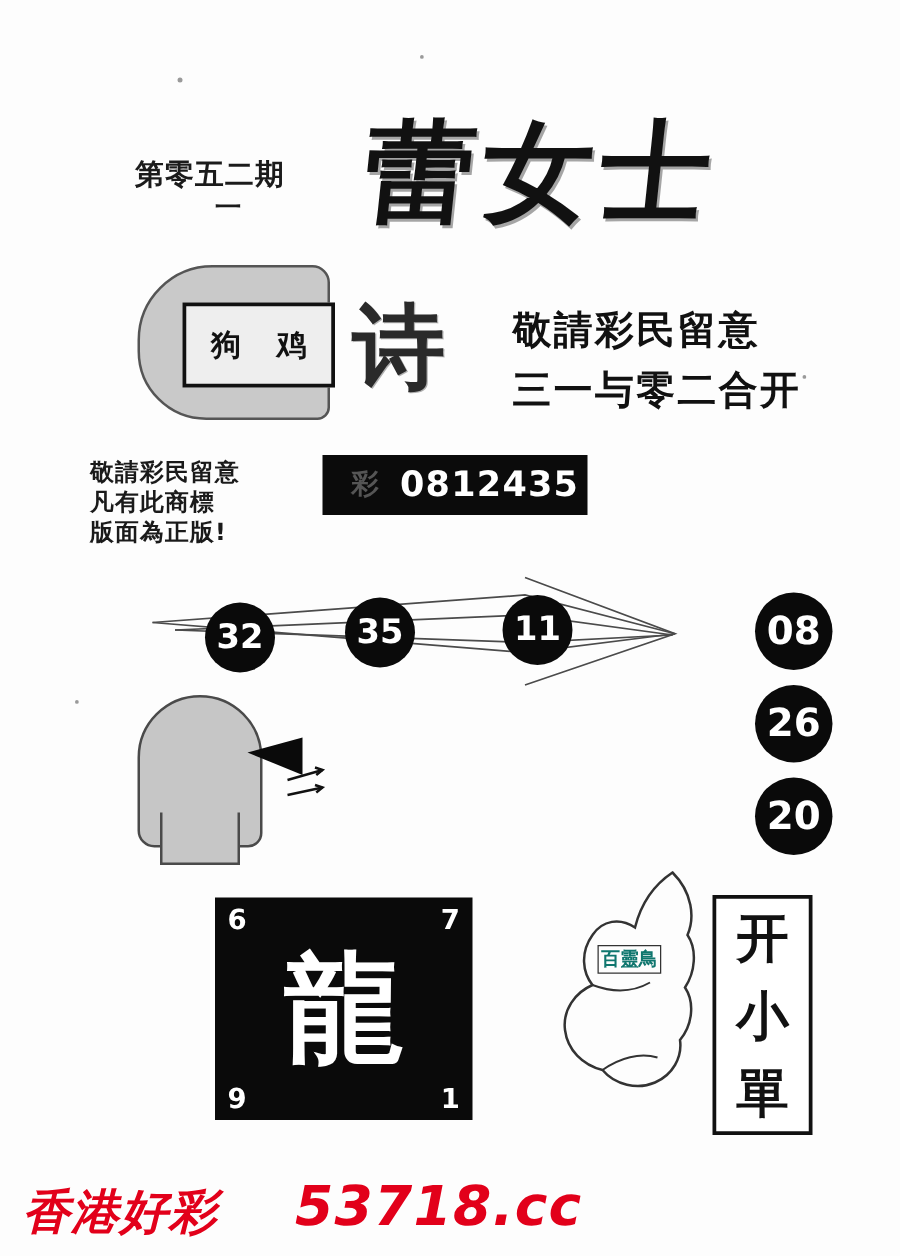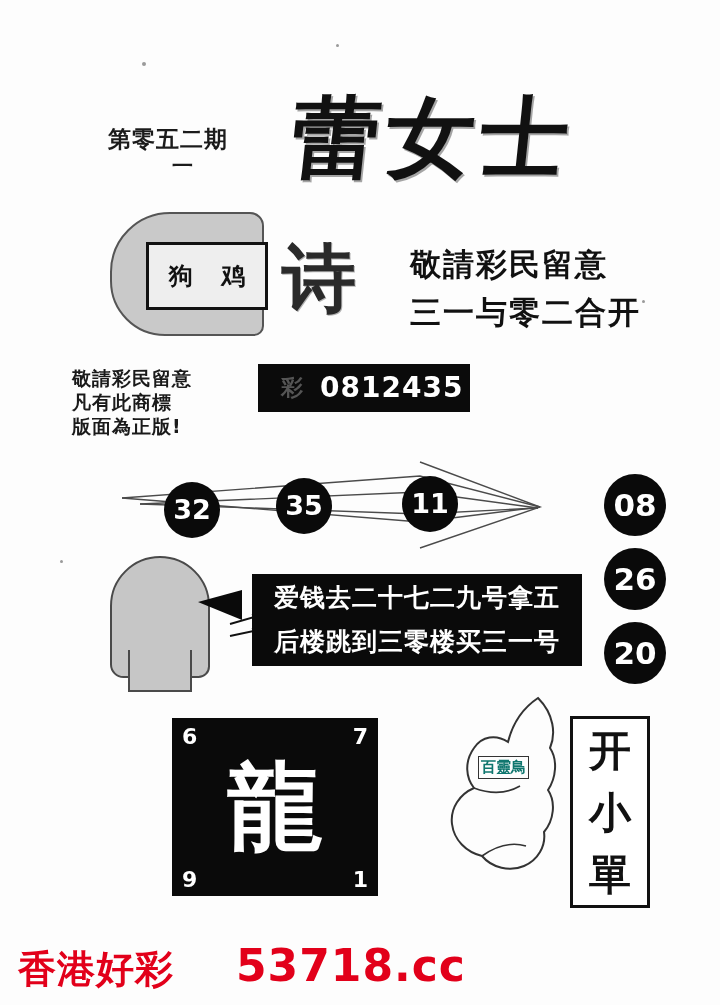--- a/index.html
+++ b/index.html
@@ -288,20 +288,21 @@
     line-height: 60px;
     padding-top: 2px;
   }
   
   .footer {
     position: absolute;
     left: 0;
     top: 940px;
     width: 720px;
     height: 65px;
+    font-style: italic;
   }
   .footer-cn {
     position: absolute;
     left: 18px;
     top: 4px;
     font-size: 38px;
     font-weight: 700;
     color: #e2001a;
     letter-spacing: 1px;
     white-space: nowrap;
@@ -381,24 +382,20 @@
   <div class="head"></div>
   <div class="neck"></div>
   <svg class="speak-svg" viewBox="0 0 70 70">
     <polygon points="2,22 46,10 46,40" fill="#0a0a0a"></polygon>
     <path d="M34 44 L62 36" stroke="#111" stroke-width="2" fill="none"></path>
     <path d="M56 34 L62 36 L57 40" stroke="#111" stroke-width="2" fill="none"></path>
     <path d="M34 56 L62 50" stroke="#111" stroke-width="2" fill="none"></path>
     <path d="M56 48 L62 50 L57 54" stroke="#111" stroke-width="2" fill="none"></path>
   </svg>
 
-  <div class="phrase-box">
-    <div>爱钱去二十七二九号拿五</div>
-    <div>后楼跳到三零楼买三一号</div>
-  </div>
 
   <div class="dragon-block">
     <div class="corner tl">6</div>
     <div class="corner tr">7</div>
     <div class="dragon-char">龍</div>
     <div class="corner bl">9</div>
     <div class="corner br">1</div>
   </div>
 
   <svg class="bird-svg" viewBox="0 0 150 190">

